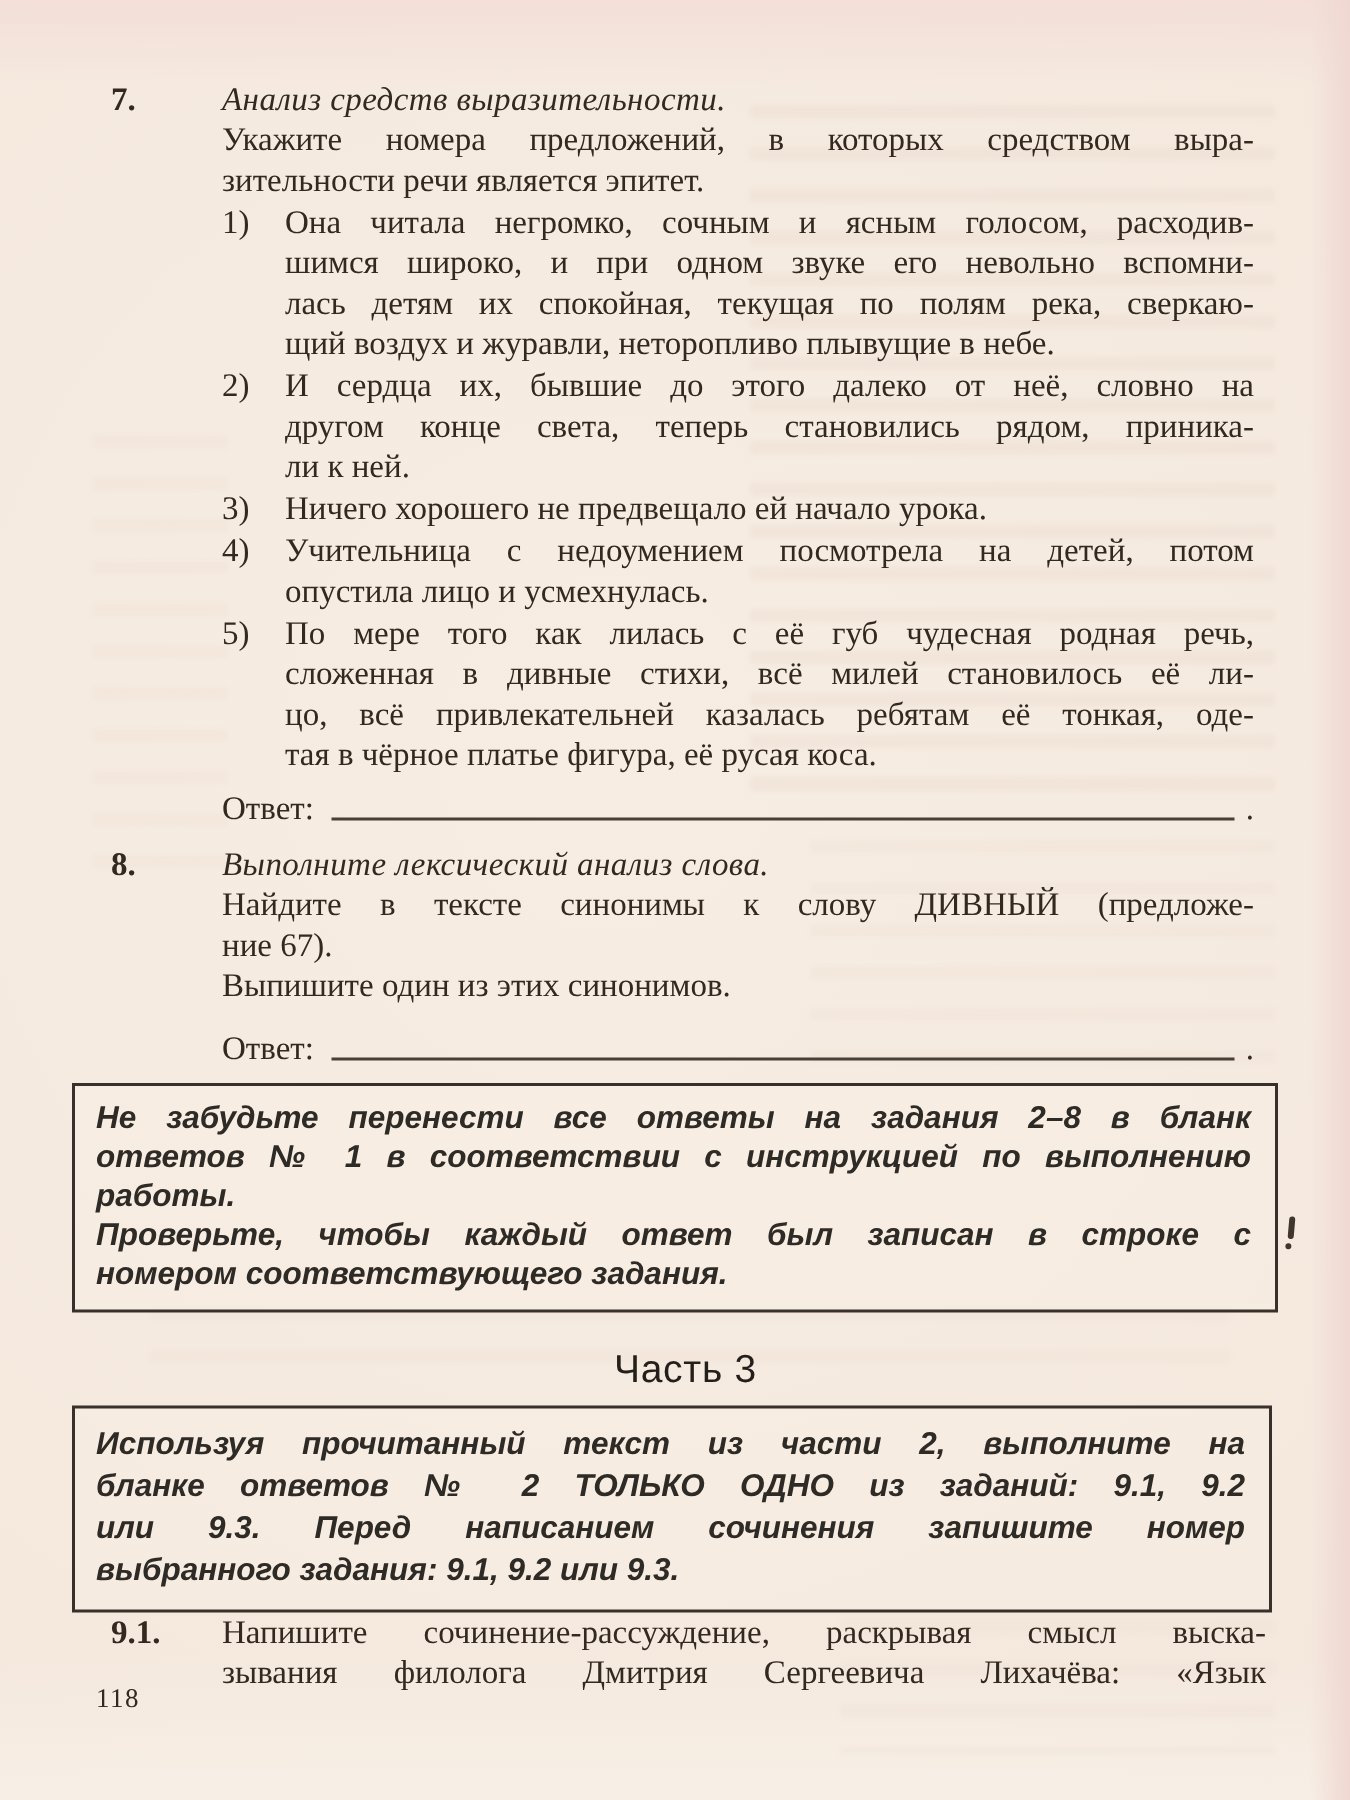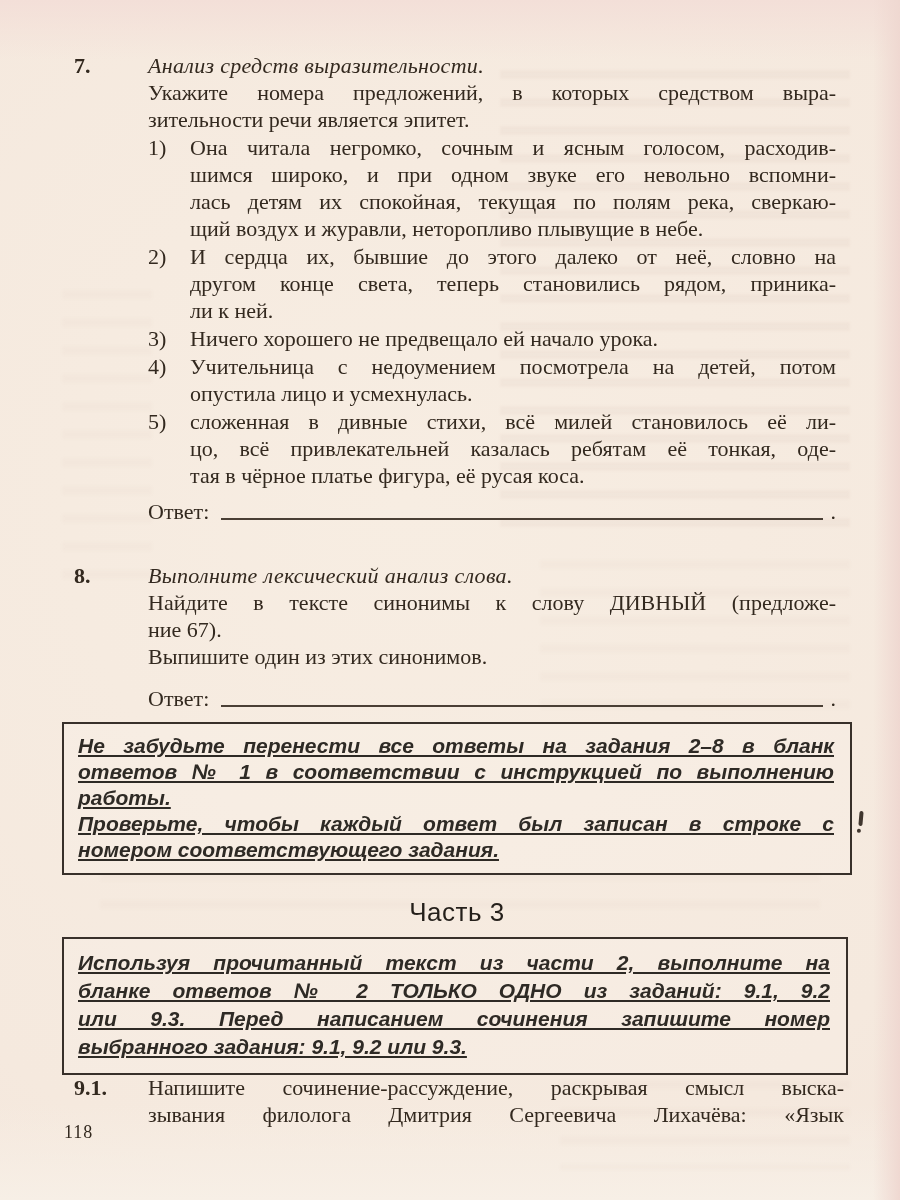--- a/index.html
+++ b/index.html
@@ -90,29 +90,28 @@
   .aline {
     flex: 1;
     height: 2px;
     background: #4a3f35;
     margin: 0 8px 5px 12px;
   }
 
   
   .notice {
     position: absolute;
-    left: 62px; right: 48px;
+    left: 48px; right: 48px;
     border: 2px solid #38302a;
     font-family: "Liberation Sans", sans-serif;
     font-weight: bold;
     font-style: italic;
     color: #2e2a25;
     padding: 9px 16px 10px 14px;
     background: rgba(250, 244, 236, 0.25);
-    text-decoration: underline;
   }
   .notice .nline { font-size: 21px; line-height: 26px; }
   .notice2 { right: 52px; padding: 10px 16px 12px 14px; }
   .notice2 .nline { line-height: 28px; }
 
   .part3-heading {
     position: absolute;
     left: 62px; right: 48px;
     text-align: center;
     font-family: "Liberation Sans", sans-serif;
@@ -182,20 +181,21 @@
         <div class="linum">4)</div>
         <div class="libody">
           <div class="jl">Учительница с недоумением посмотрела на детей, потом</div>
           <div class="jl last">опустила лицо и усмехнулась.</div>
         </div>
       </div>
 
       <div class="litem">
         <div class="linum">5)</div>
         <div class="libody">
+          <div class="jl">По мере того как лилась с её губ чудесная родная речь,</div>
           <div class="jl">сложенная в дивные стихи, всё милей становилось её ли-</div>
           <div class="jl">цо, всё привлекательней казалась ребятам её тонкая, оде-</div>
           <div class="jl last">тая в чёрное платье фигура, её русая коса.</div>
         </div>
       </div>
 
       <div class="answer-row">
         <span>Ответ:</span>
         <span class="aline"></span>
         <span>.</span>

